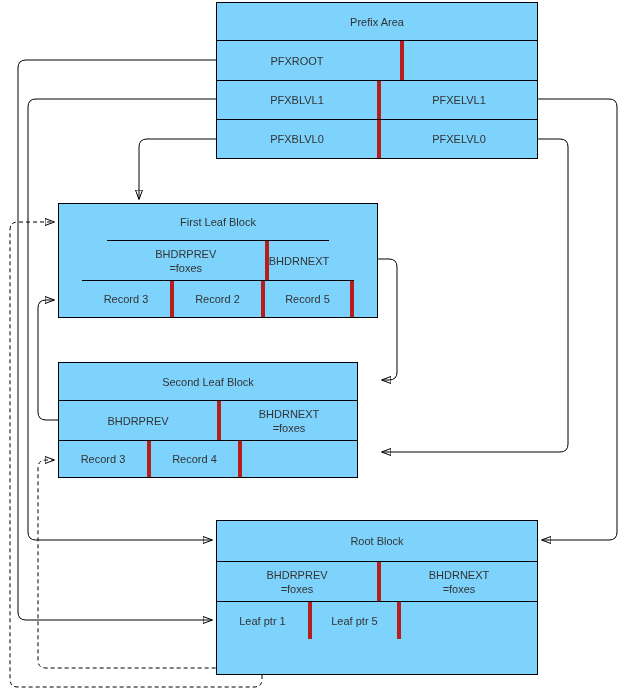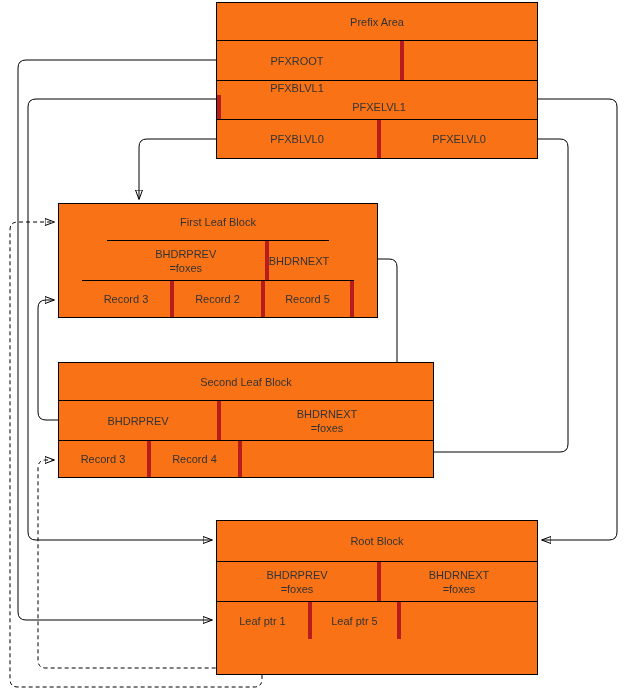--- a/index.html
+++ b/index.html
@@ -6,45 +6,45 @@
   html,body { background:#ffffff; }
   .canvas {
     position:relative; width:626px; height:699px; background:#ffffff;
     font-family:"Liberation Sans", sans-serif; font-size:11px; color:#333333;
     overflow:hidden;
   }
   .connectors { position:absolute; left:0; top:0; width:626px; height:699px; }
   .connectors path { fill:none; stroke:#000000; stroke-width:1; }
   .connectors path.dashed { stroke-dasharray:4 3; }
   .box {
-    position:absolute; border:1px solid #000000; background:#f97316;
+    position:absolute; border:1px solid #000000; background:#7dd3fc;
     display:flex; flex-direction:column;
   }
   .row { display:flex; align-items:stretch; flex:0 0 auto; }
   .row + .row { border-top:1px solid #000000; }
   .cell {
     display:flex; flex-direction:column; align-items:center; justify-content:center;
     text-align:center; line-height:14px; overflow:hidden;
   }
   .cell + .cell { border-left:4px solid #b91c1c; }
   .cell span:empty { display:none; }
   .grow { flex:1 1 auto; }
   
   #prefix        { left:216px; top:2px;   width:322px; height:157px; }
   #prefix  .row:nth-child(1){ height:37px; } #prefix .row:nth-child(2){ height:40px;gap:23px; }
-  #prefix  .row:nth-child(3){ height:39px;flex-direction:column; } #prefix .row:nth-child(4){ height:39px; }
+  #prefix  .row:nth-child(3){ height:39px; } #prefix .row:nth-child(4){ height:39px; }
   #prefix  .c-l  { width:160px; }
   
   #firstleaf     { left:58px;  top:203px; width:320px; height:115px;align-items:center; }
   #firstleaf .row:nth-child(1){ height:36px; } #firstleaf .row:nth-child(2){ height:40px; }
   #firstleaf .row:nth-child(3){ height:37px; }
   #firstleaf .c-l{ width:158px; }
   #firstleaf .rec1{ width:88px; } #firstleaf .rec2{ width:91px; } #firstleaf .rec3{ width:89px; }
   
-  #secondleaf    { left:58px;  top:362px; width:376px; height:116px; }
+  #secondleaf    { left:58px;  top:362px; width:300px; height:116px; }
   #secondleaf .row:nth-child(1){ height:37px; } #secondleaf .row:nth-child(2){ height:40px; }
   #secondleaf .row:nth-child(3){ height:37px; }
   #secondleaf .c-l{ width:158px; }
   #secondleaf .rec1{ width:88px; } #secondleaf .rec2{ width:91px; }
   
   #root          { left:216px; top:520px; width:322px; height:155px; }
   #root .row:nth-child(1){ height:40px; } #root .row:nth-child(2){ height:40px; }
   #root .row:nth-child(3){ height:38px; }
   #root .c-l     { width:160px; }
   #root .ptr1{ width:91px; } #root .ptr2{ width:89px; }

